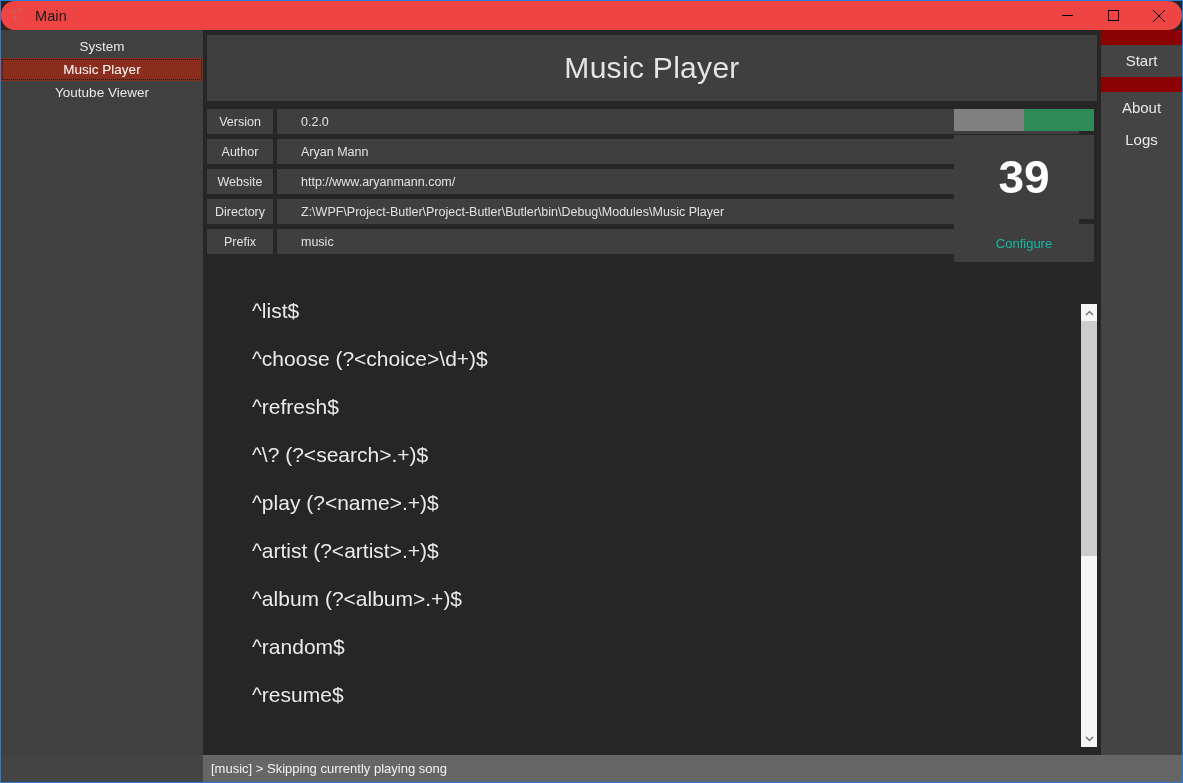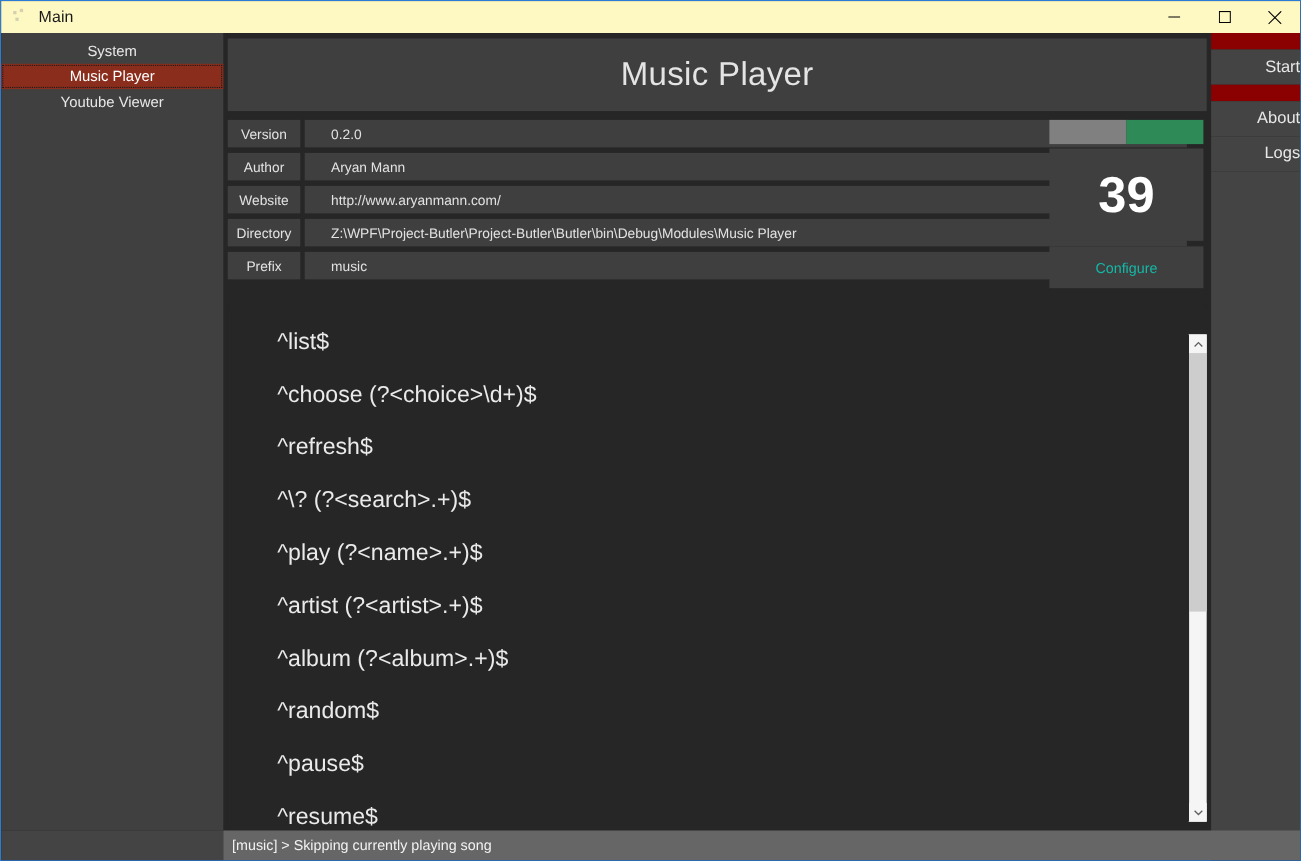--- a/index.html
+++ b/index.html
@@ -26,23 +26,24 @@
     background: #262626;
     overflow: hidden;
   }
 
   
   #titlebar {
     position: absolute;
     left: 0; top: 0;
     width: 1181px;
     height: 29px;
-    background: #fef9c3;
-    display: flex;
-    align-items: center;
+    background: #ef4444;
+    display: flex;
+    align-items: center;
+    border-radius: 14px;
   }
   #title-icon {
     width: 17px;
     height: 17px;
     margin-left: 9px;
     margin-right: 8px;
     position: relative;
     opacity: .35;
   }
   #title-icon .dot {
@@ -108,21 +109,21 @@
     background: #262626;
   }
   .rs-bar {
     height: 15px;
     background: #8b0000;
     margin: 0;
   }
   .rs-item {
     height: 32px;
     line-height: 32px;
-    text-align: right;
+    text-align: center;
     font-size: 15px;
     color: #e8e8e8;
     background: #444444;
   }
   #rs-fill {
     background: #444444;
     height: 631px;
   }
 
   
@@ -390,21 +391,20 @@
     <div id="command-panel">
       <div id="command-list">
         <div class="cmd-item">^list$</div>
         <div class="cmd-item">^choose (?&lt;choice&gt;\d+)$</div>
         <div class="cmd-item">^refresh$</div>
         <div class="cmd-item">^\? (?&lt;search&gt;.+)$</div>
         <div class="cmd-item">^play (?&lt;name&gt;.+)$</div>
         <div class="cmd-item">^artist (?&lt;artist&gt;.+)$</div>
         <div class="cmd-item">^album (?&lt;album&gt;.+)$</div>
         <div class="cmd-item">^random$</div>
-        <div class="cmd-item">^pause$</div>
         <div class="cmd-item">^resume$</div>
       </div>
       <div id="scrollbar">
         <div class="sb-arrow" id="sb-up">
           <svg width="9" height="6" viewBox="0 0 9 6">
             <polyline points="1,5 4.5,1.5 8,5" fill="none" stroke="#606060" stroke-width="1.2"></polyline>
           </svg>
         </div>
         <div id="sb-thumb"></div>
         <div class="sb-arrow" id="sb-down">

